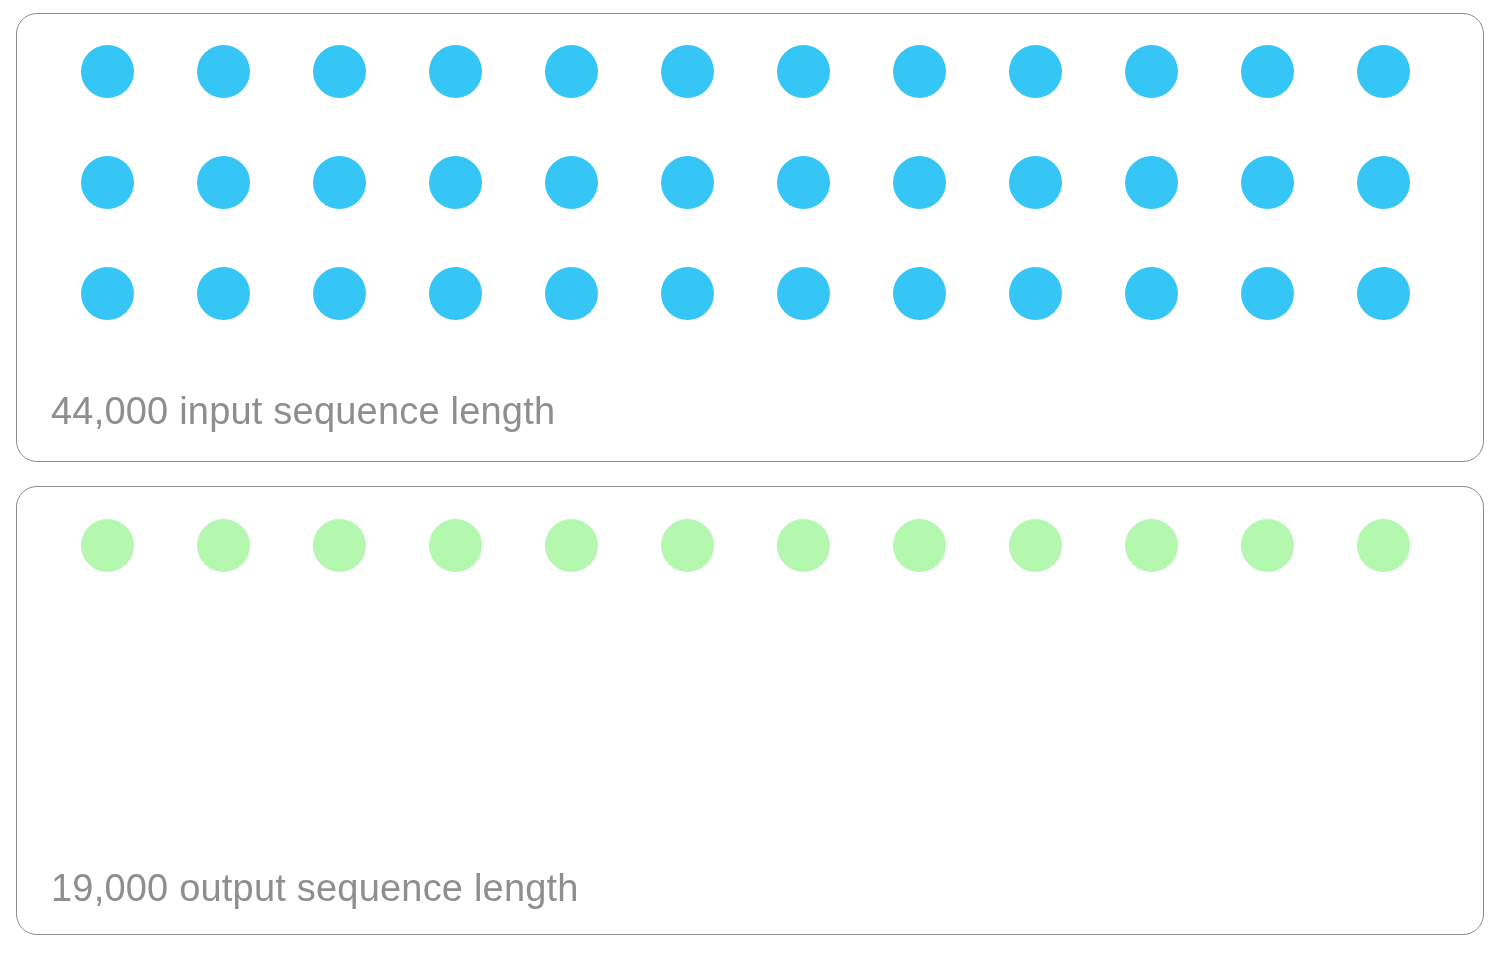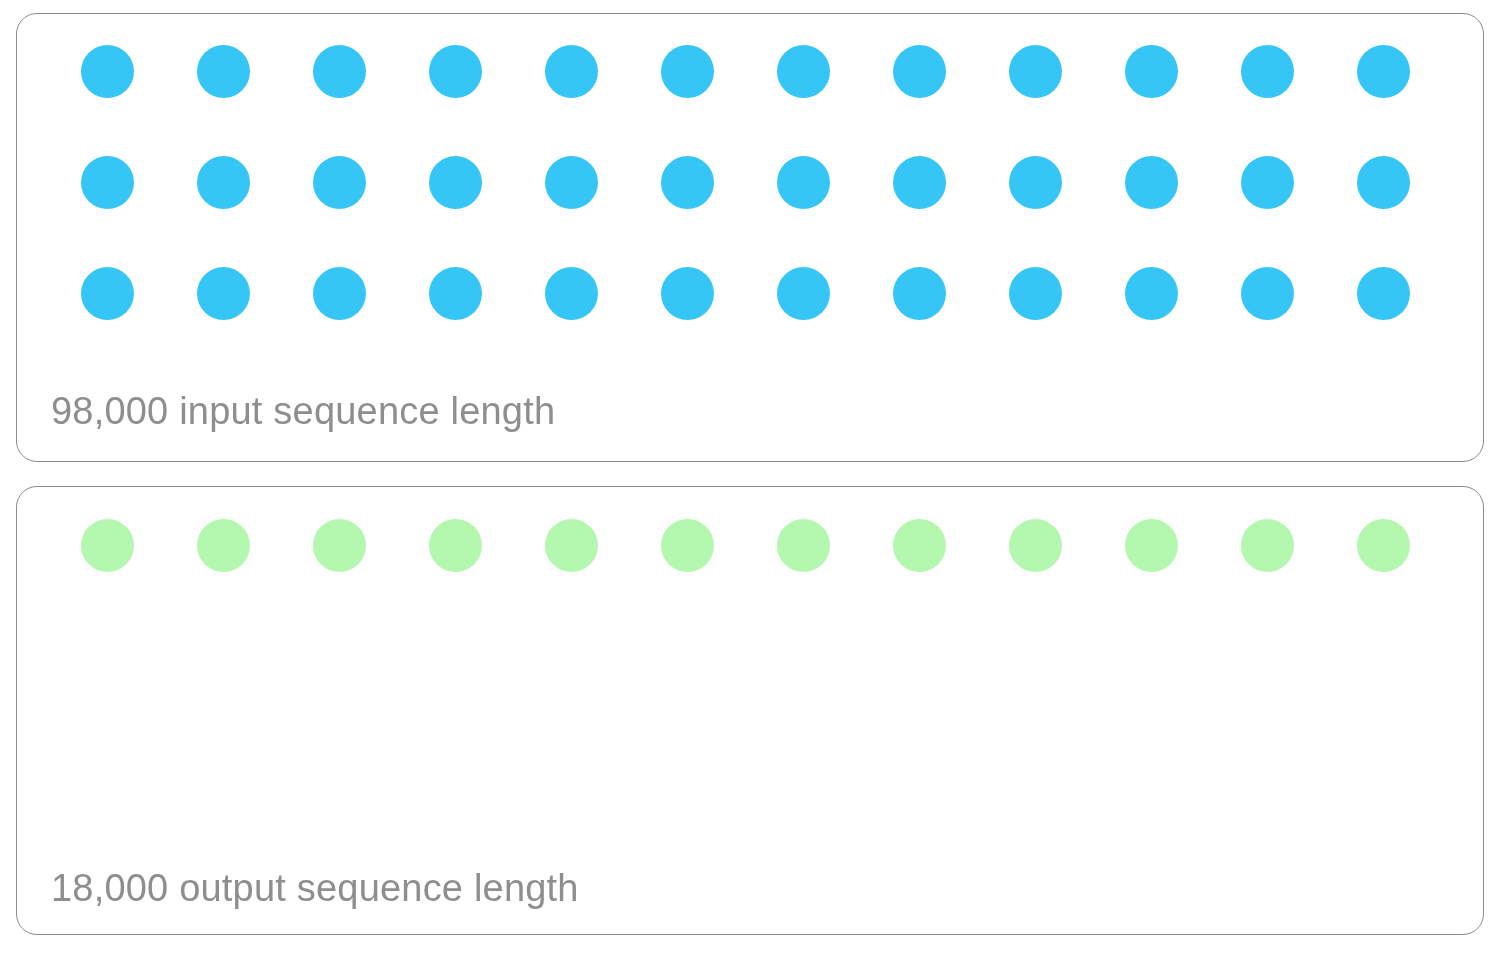--- a/index.html
+++ b/index.html
@@ -140,21 +140,21 @@
           <span class="dot" style="background: rgb(53, 198, 245);"></span>
           <span class="dot" style="background: rgb(53, 198, 245);"></span>
           <span class="dot" style="background: rgb(53, 198, 245);"></span>
           <span class="dot" style="background: rgb(53, 198, 245);"></span>
           <span class="dot" style="background: rgb(53, 198, 245);"></span>
           <span class="dot" style="background: rgb(53, 198, 245);"></span>
           <span class="dot" style="background: rgb(53, 198, 245);"></span>
         </div>
     </div>
 
-    <div class="caption">98,000 input sequence length</div>
+    <div class="caption">44,000 input sequence length</div>
   </section>
 
   <section class="card" id="card-output">
 
     <div class="dot-grid">
       <div class="dot-row r0">
           <span class="dot" style="background: rgb(179, 248, 174);"></span>
           <span class="dot" style="background: rgb(179, 248, 174);"></span>
           <span class="dot" style="background: rgb(179, 248, 174);"></span>
           <span class="dot" style="background: rgb(179, 248, 174);"></span>
@@ -162,16 +162,16 @@
           <span class="dot" style="background: rgb(179, 248, 174);"></span>
           <span class="dot" style="background: rgb(179, 248, 174);"></span>
           <span class="dot" style="background: rgb(179, 248, 174);"></span>
           <span class="dot" style="background: rgb(179, 248, 174);"></span>
           <span class="dot" style="background: rgb(179, 248, 174);"></span>
           <span class="dot" style="background: rgb(179, 248, 174);"></span>
           <span class="dot" style="background: rgb(179, 248, 174);"></span>
         </div>
     </div>
 
-    <div class="caption">18,000 output sequence length</div>
+    <div class="caption">19,000 output sequence length</div>
   </section>
 
 </div>
 
 </body></html>

